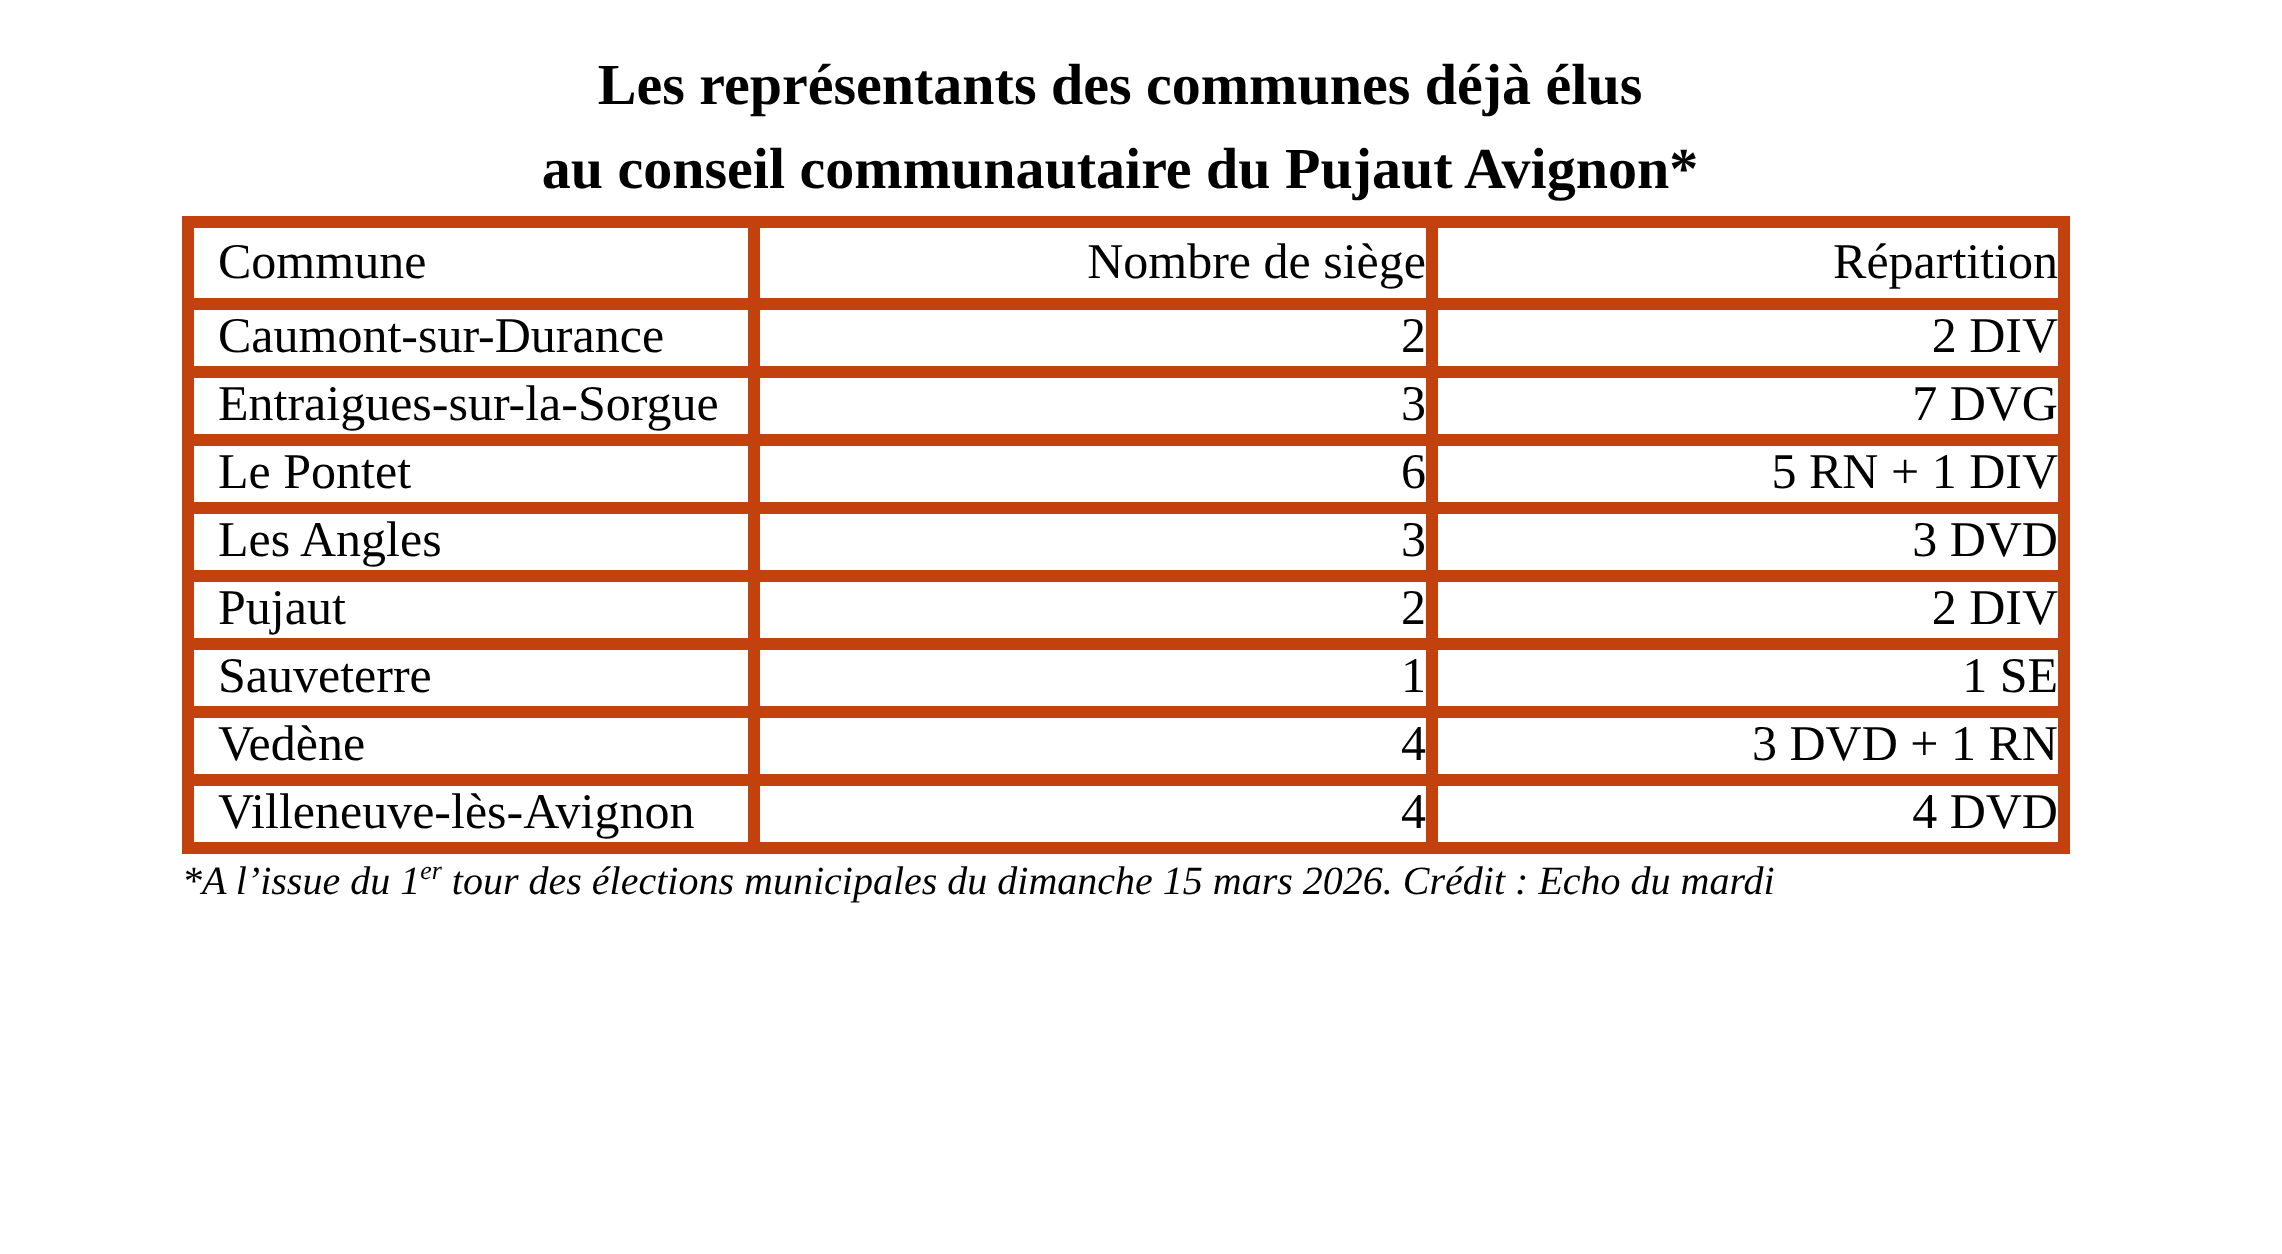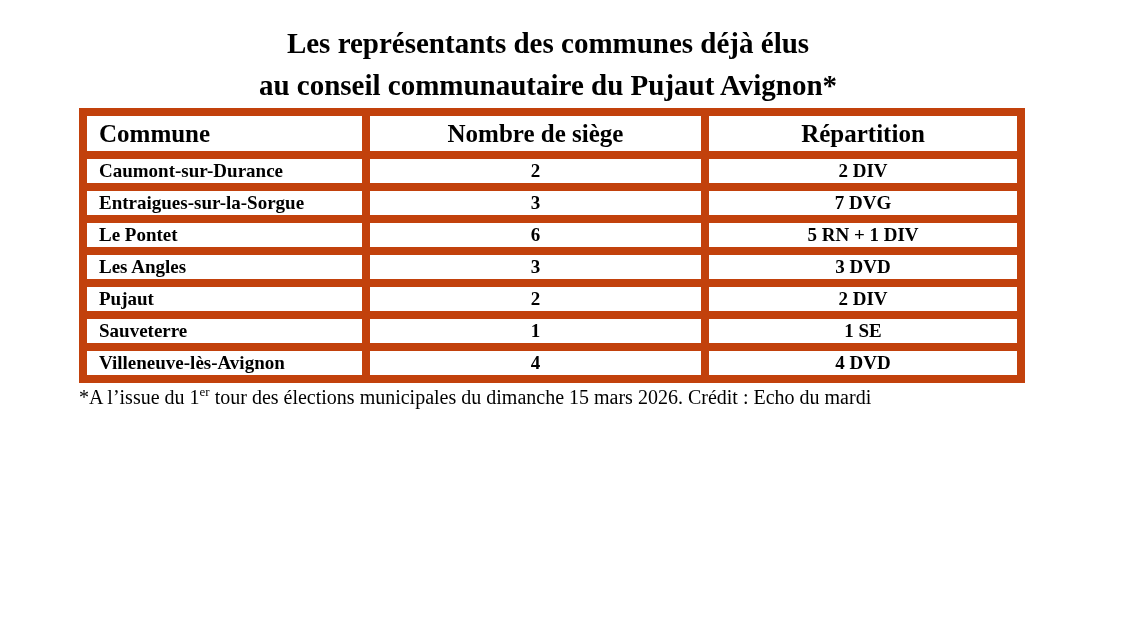--- a/index.html
+++ b/index.html
@@ -7,59 +7,60 @@
     width: 1141px;
     height: 627px;
     background: #ffffff;
     color: #000000;
     font-family: "Liberation Serif", serif;
     position: relative;
     overflow: hidden;
   }
   .wrap {
     position: absolute;
-    left: 79px;
+    left: 91px;
     top: 22px;
     width: 938px;
   }
   .title {
     text-align: center;
     font-weight: bold;
     font-size: 29px;
     line-height: 42px;
     margin: 0 0 2px 0;
   }
   table.communes {
     border-collapse: collapse;
     width: 938px;
     table-layout: fixed;
   }
   table.communes th,
   table.communes td {
-    border: 8px solid #c2410c;
-    font-weight: bold;
+    border: 6px solid #c2410c;
+    font-weight: normal;
     white-space: nowrap;
     overflow: hidden;
   }
   col.c-commune { width: 283px; }
   col.c-sieges  { width: 339px; }
   col.c-repart  { width: 316px; }
   table.communes th {
     font-size: 25px;
     height: 35px;
     padding: 0;
   }
   table.communes td {
-    font-size: 19px;
+    font-size: 25px;
     height: 24px;
     padding: 0;
   }
   .cell-left   { text-align: left; padding-left: 12px !important; }
-  .cell-center { text-align: center; margin-top: 20px; }
+  .cell-center { text-align: right; margin-top: 20px; }
   .footnote {
+    font-style: italic;
     font-size: 20px;
     margin-top: 3px;
     text-align: left;
   }
   .footnote sup {
     font-size: 13px;
     line-height: 0;
   }
 </style>
 </head>
@@ -120,20 +121,25 @@
 
 
 
   <tr>
     <td class="cell-left">Sauveterre</td>
     <td class="cell-center">1</td>
     <td class="cell-center">1 SE</td>
   </tr>
 
 
+  <tr>
+    <td class="cell-left">Vedène</td>
+    <td class="cell-center">4</td>
+    <td class="cell-center">3 DVD + 1 RN</td>
+  </tr>
 
   <tr>
     <td class="cell-left">Villeneuve-lès-Avignon</td>
     <td class="cell-center">4</td>
     <td class="cell-center">4 DVD</td>
   </tr>
 
 </tbody>
   </table>
 

